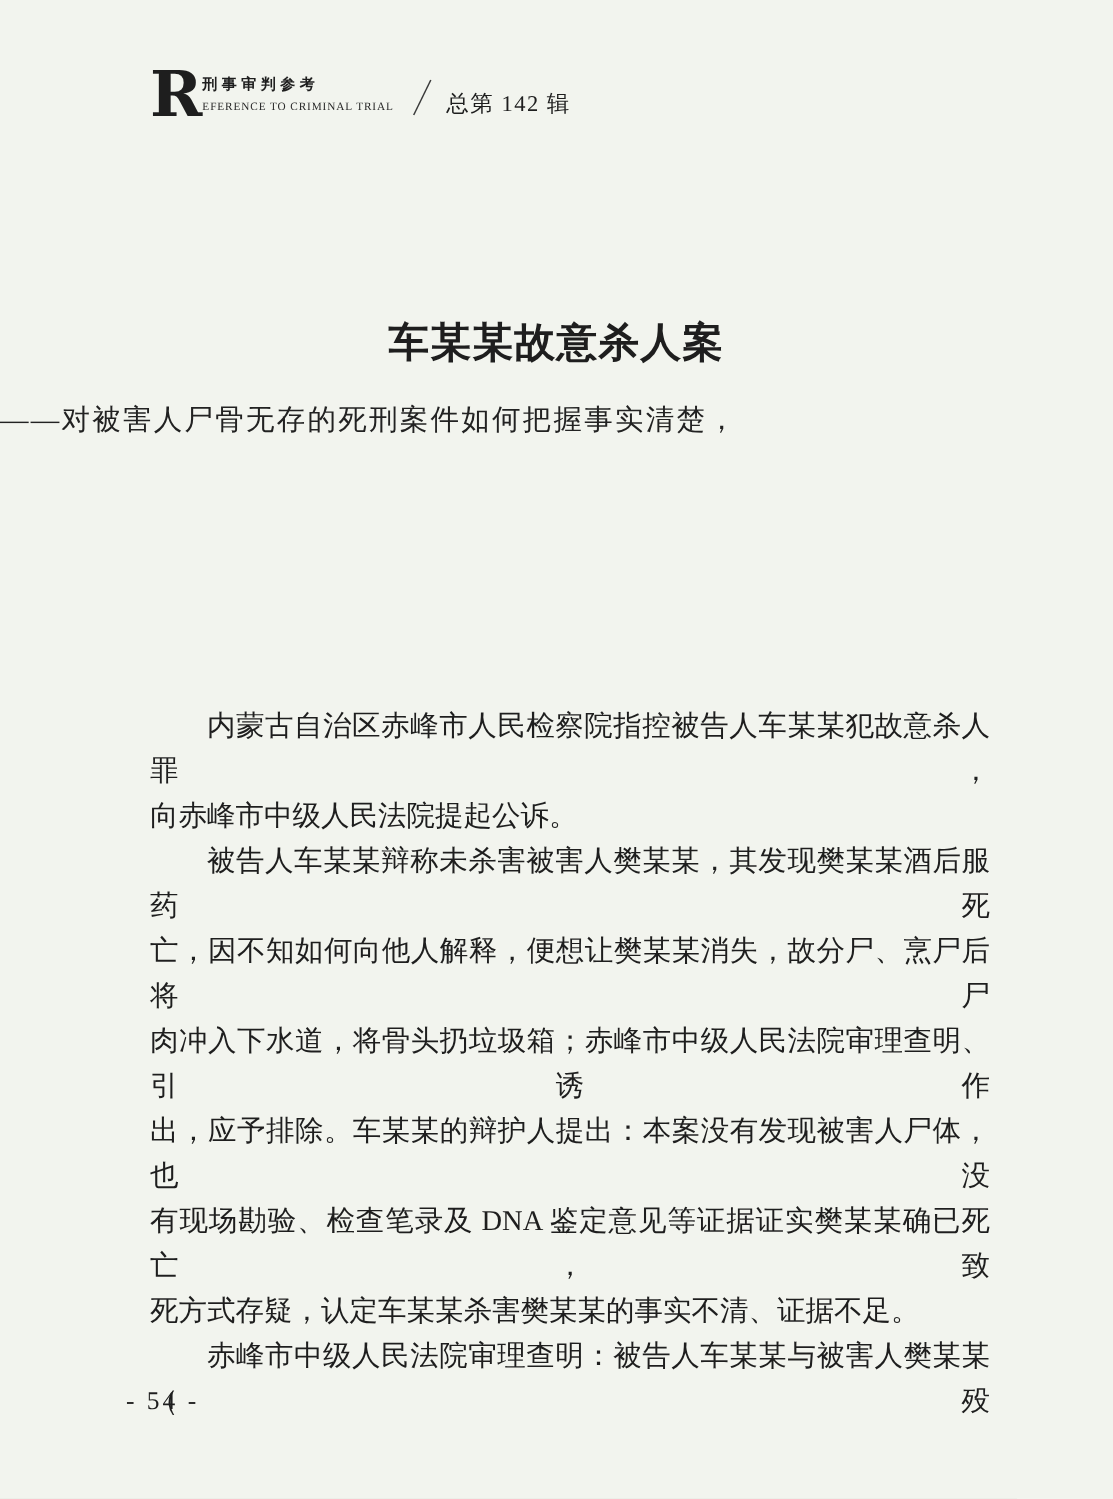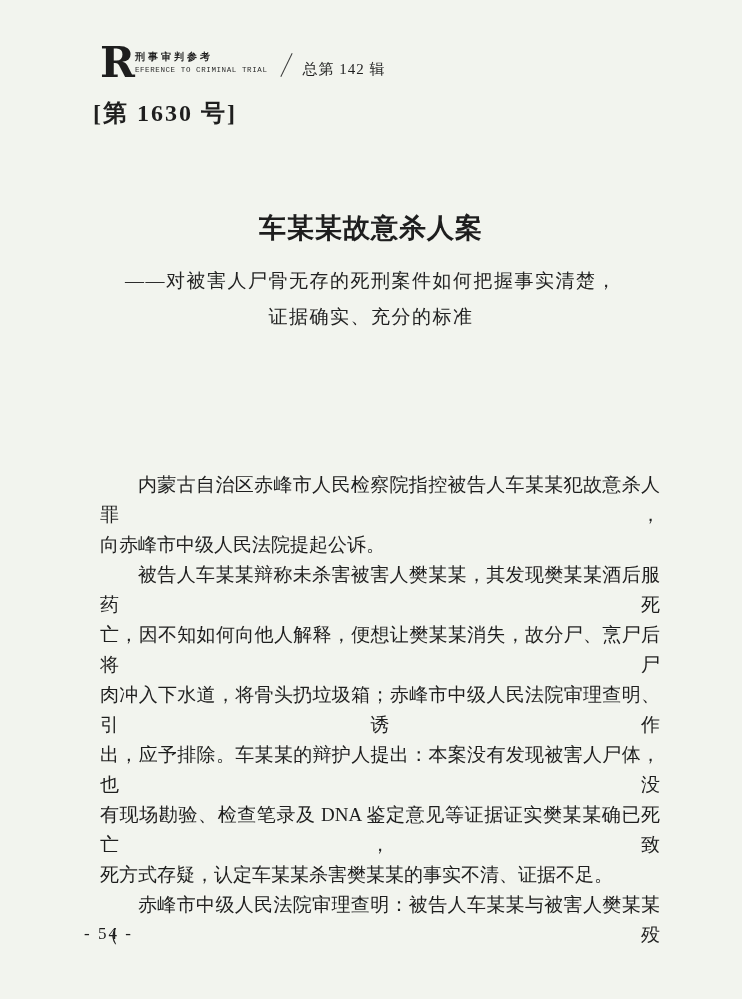--- a/index.html
+++ b/index.html
@@ -44,21 +44,21 @@
   }
   .logo-cn {
     font-family: "Liberation Sans", sans-serif;
     font-weight: bold;
     font-size: 10px;
     letter-spacing: 3px;
     line-height: 15px;
     white-space: nowrap;
   }
   .logo-en {
-    font-family: Liberation Mono, monospace;
+    font-family: Liberation Serif, serif;
     font-size: 7.5px;
     letter-spacing: 0.6px;
     line-height: 9px;
     margin-top: 2px;
     color: #2a2a2a;
     white-space: nowrap;
   }
   .slash {
     width: 0;
     height: 26px;
@@ -94,21 +94,20 @@
     text-align: center;
     font-size: 27px;
     font-weight: bold;
     letter-spacing: 1px;
   }
   .subtitle {
     position: absolute;
     top: 263px;
     left: 0;
     width: 742px;
-    text-align: center;
     font-size: 19px;
     line-height: 36px;
     letter-spacing: 1.5px;
     color: #222;
   }
 
   
   .section {
     position: absolute;
     top: 434px;
@@ -156,27 +155,25 @@
       <span class="logo-r">R</span>
       <span class="logo-col">
         <span class="logo-cn">刑事审判参考</span>
         <span class="logo-en">EFERENCE TO CRIMINAL TRIAL</span>
       </span>
     </div>
     <span class="slash"></span>
     <span class="issue">总第 142 辑</span>
   </div>
 
-  <div class="case-no">[第 1630 号]</div>
 
   <h1 class="title">车某某故意杀人案</h1>
 
   <div class="subtitle">
     <div>——对被害人尸骨无存的死刑案件如何把握事实清楚，</div>
-    <div>证据确实、充分的标准</div>
   </div>
 
 
   <div class="body-text" id="body-lines">
       <div class="line indent fill">内蒙古自治区赤峰市人民检察院指控被告人车某某犯故意杀人罪，</div>
       <div class="line">向赤峰市中级人民法院提起公诉。</div>
       <div class="line indent fill">被告人车某某辩称未杀害被害人樊某某，其发现樊某某酒后服药死</div>
       <div class="line fill">亡，因不知如何向他人解释，便想让樊某某消失，故分尸、烹尸后将尸</div>
       <div class="line fill">肉冲入下水道，将骨头扔垃圾箱；赤峰市中级人民法院审理查明、引诱作</div>
       <div class="line fill">出，应予排除。车某某的辩护人提出：本案没有发现被害人尸体，也没</div>

